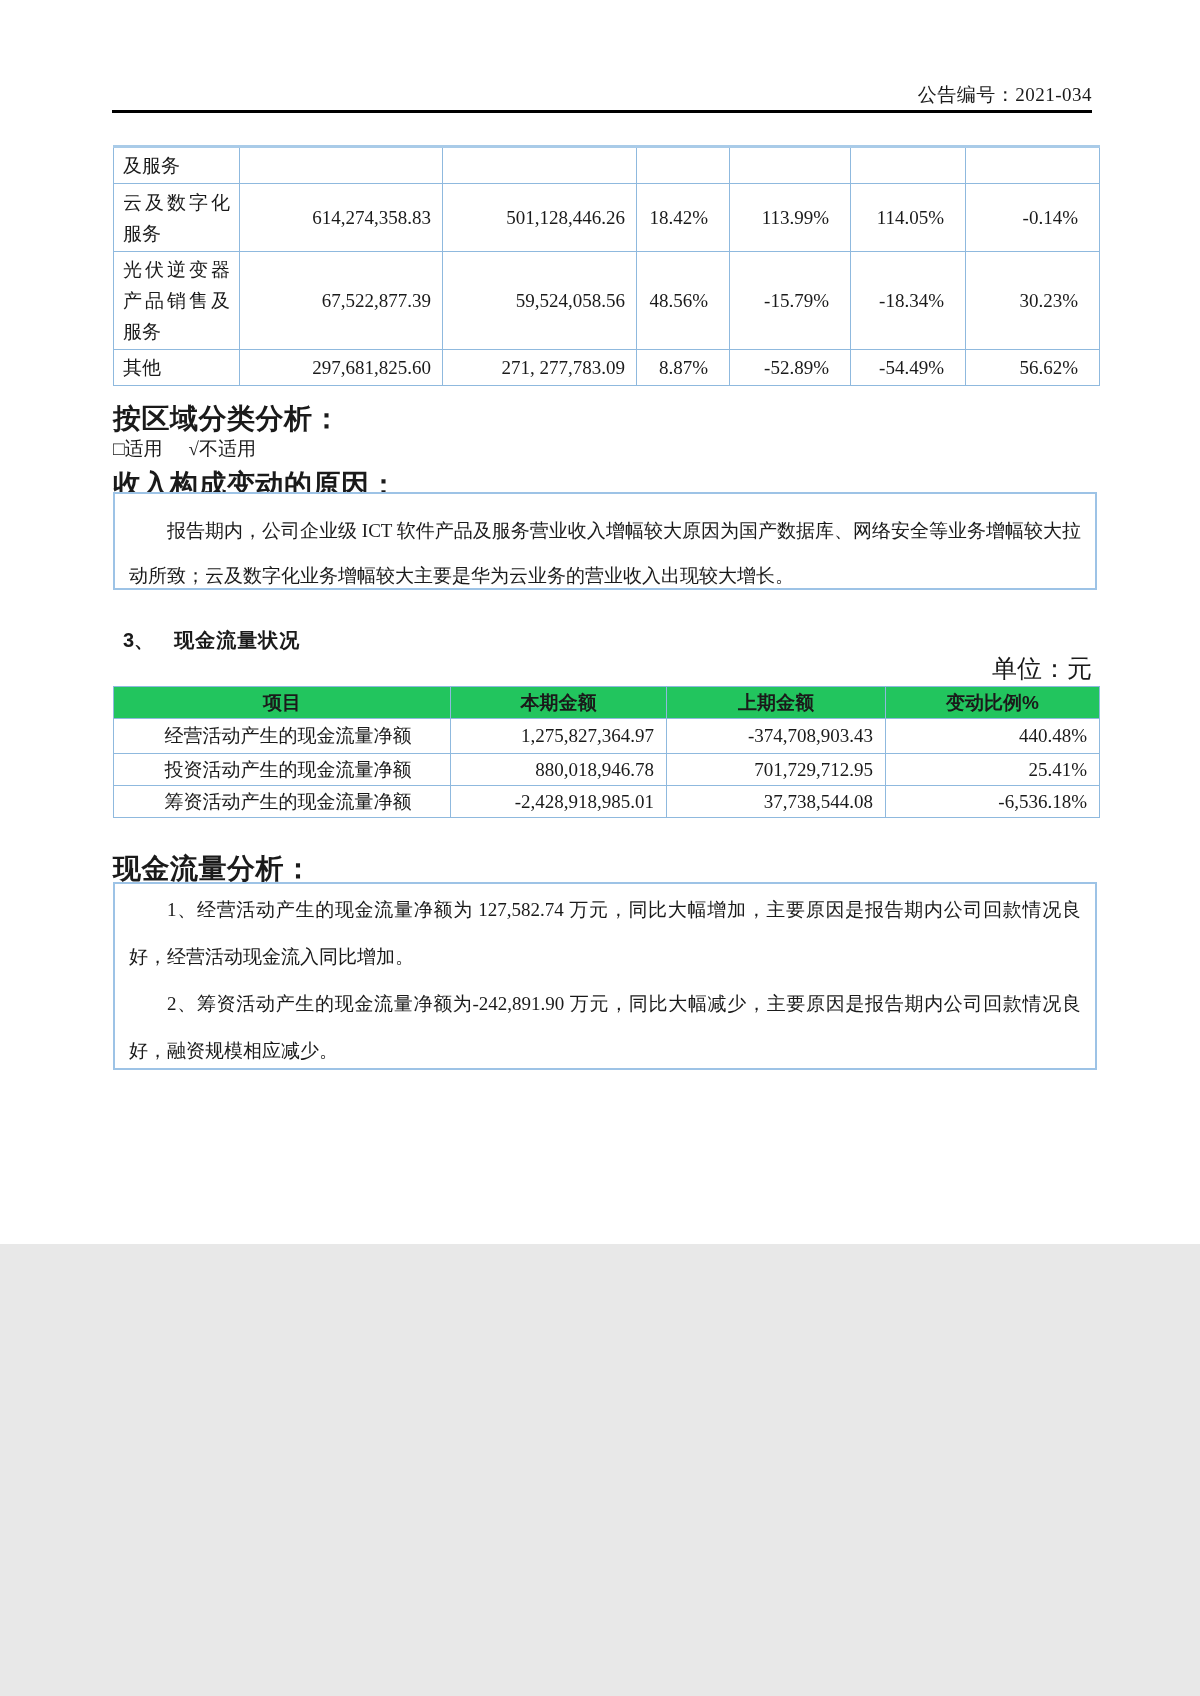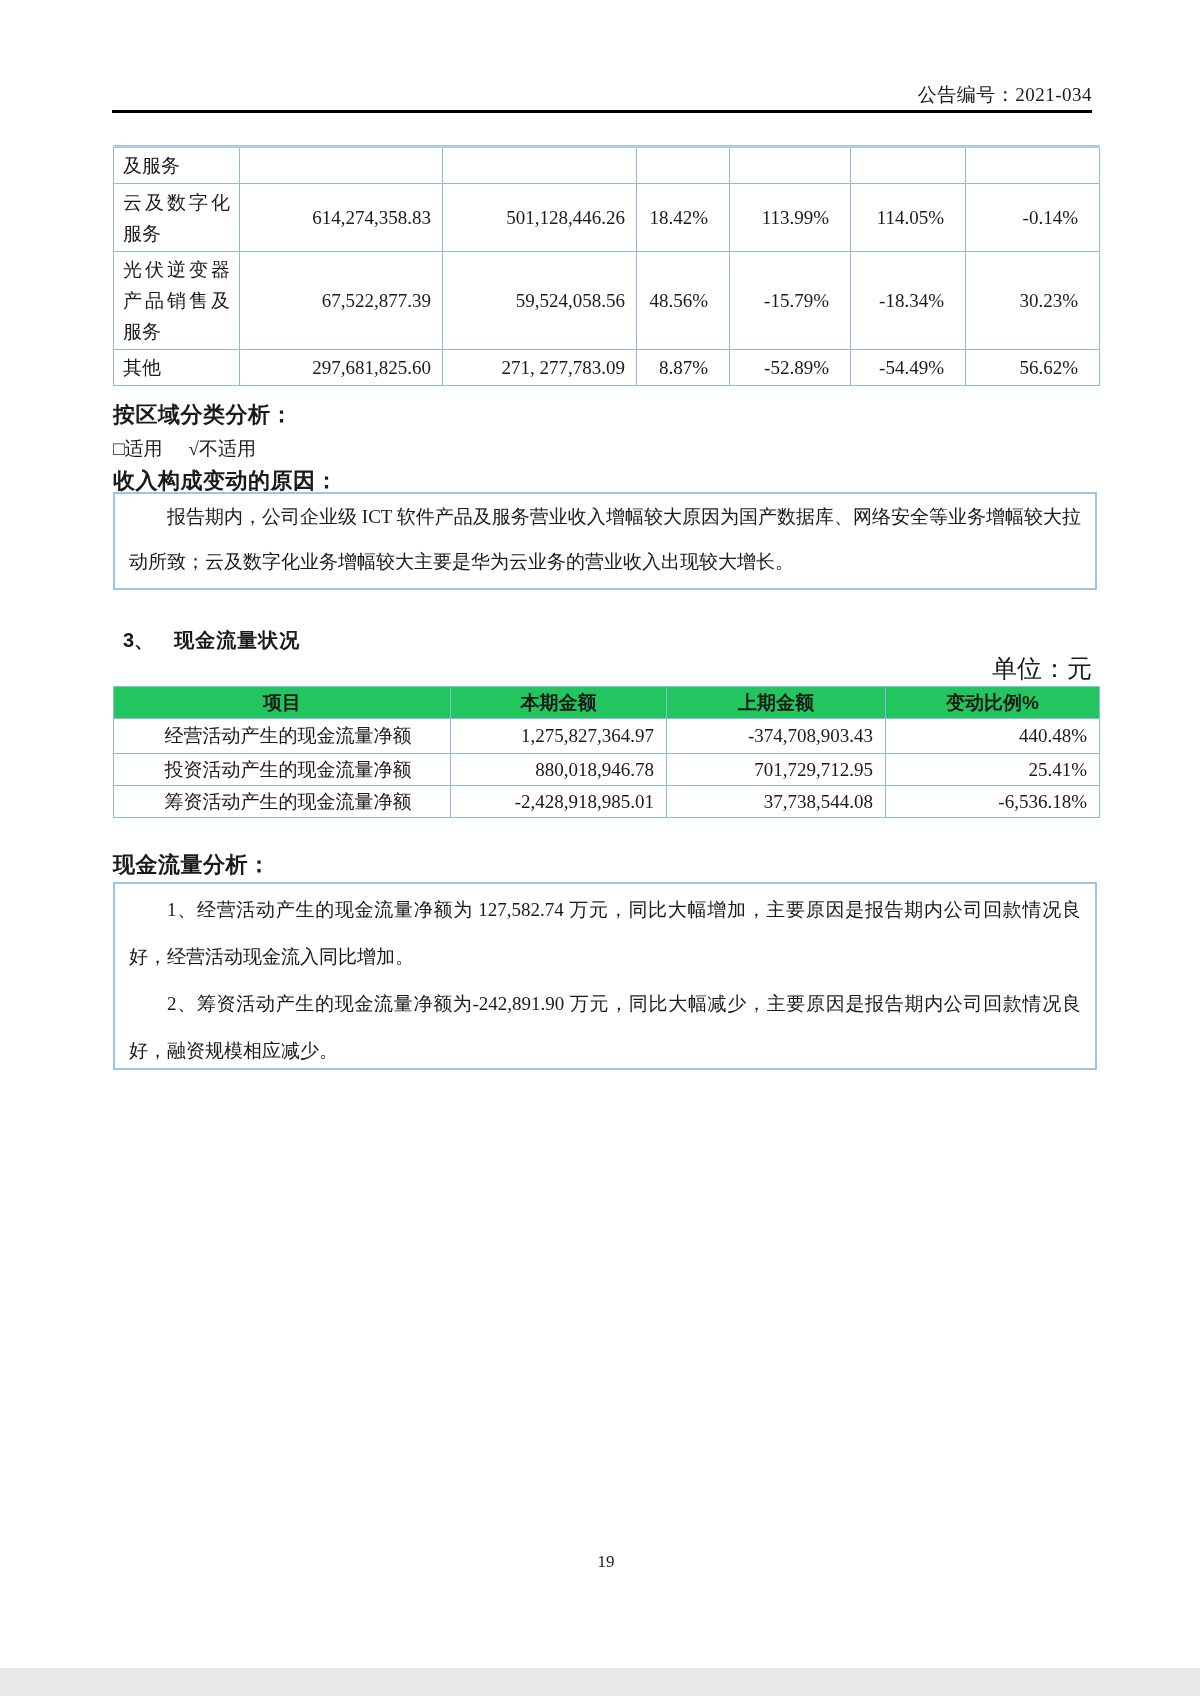--- a/index.html
+++ b/index.html
@@ -1,20 +1,20 @@
 <!DOCTYPE html>
 <html><head>
 <meta charset="utf-8">
 <style>
   * { margin: 0; padding: 0; box-sizing: border-box; }
   html, body { background: #e8e8e8; }
   .page {
     position: relative;
     width: 1200px;
-    height: 1668px;
+    height: 1244px;
     margin: 0 auto;
     background: #ffffff;
     font-family: "Liberation Serif", "DejaVu Serif", serif;
     color: #1a1a1a;
   }
   .hdr-docnum {
     position: absolute;
     top: 82px; right: 108px;
     font-size: 19px;
     letter-spacing: 0.5px;
@@ -49,21 +49,21 @@
   .cf-table td { vertical-align: middle; height: 32px; }
   .cf-table td.lbl { text-align: center; padding-left: 12px; }
   .cf-table td.amt, .cf-table td.pct { text-align: right; padding-right: 12px; }
 
   
   .h-bold {
     position: absolute;
     left: 113px;
     font-family: Liberation Sans, sans-serif;
     font-weight: bold;
-    font-size: 22px;
+    font-size: 28px;
     letter-spacing: 0.5px;
   }
   .applicability {
     position: absolute;
     left: 113px; top: 436px;
     font-size: 19px;
   }
   .applicability .opt2 { margin-left: 26px; }
   .section-no { position: absolute; left: 123px; top: 627px;
     font-family: "Liberation Sans", "DejaVu Sans", sans-serif;
@@ -76,21 +76,21 @@
     position: absolute;
     left: 113px;
     width: 984px;
     border: 2px solid #9dc3e6;
     background: #ffffff;
     font-size: 19px;
     text-align: justify;
     overflow: hidden;
   }
   .txt-box p { text-indent: 2em; }
-  .box-reason { top: 492px; height: 98px; padding: 0 14px; line-height: 45px; }
+  .box-reason { top: 492px; height: 98px; padding: 14px 14px; line-height: 45px; }
   .box-analysis { top: 882px; height: 188px; padding: 2px 14px; line-height: 47px; }
 
   .page-num {
     position: absolute;
     top: 1552px; left: 113px; width: 986px;
     text-align: center;
     font-size: 17px;
   }
 </style>
 </head>

